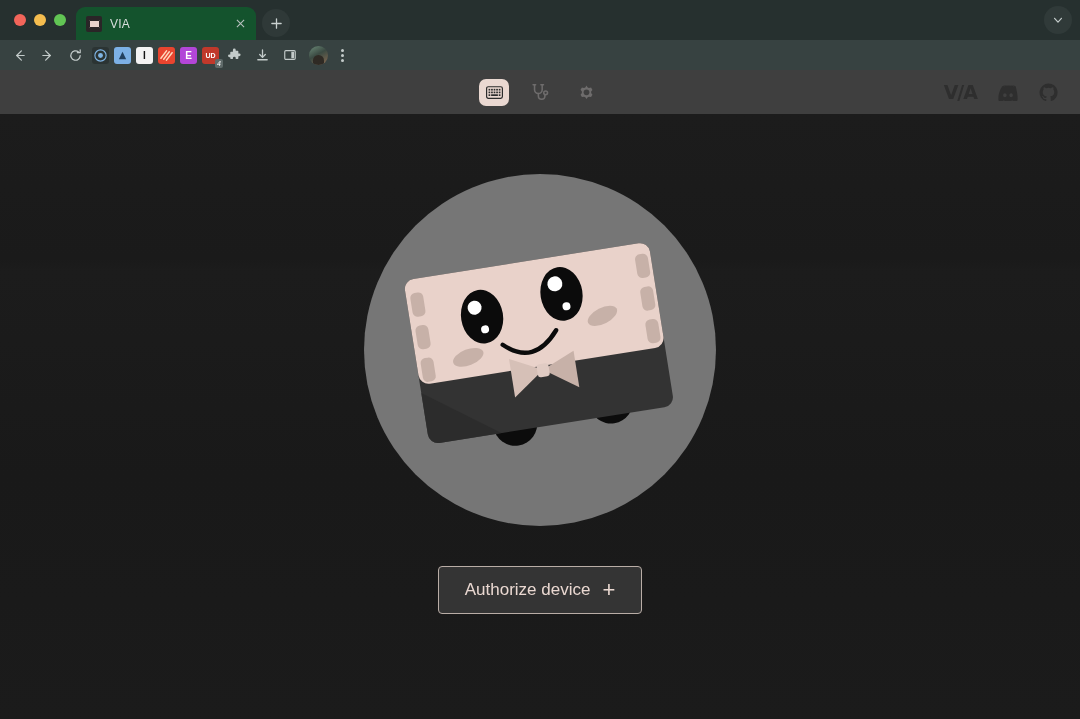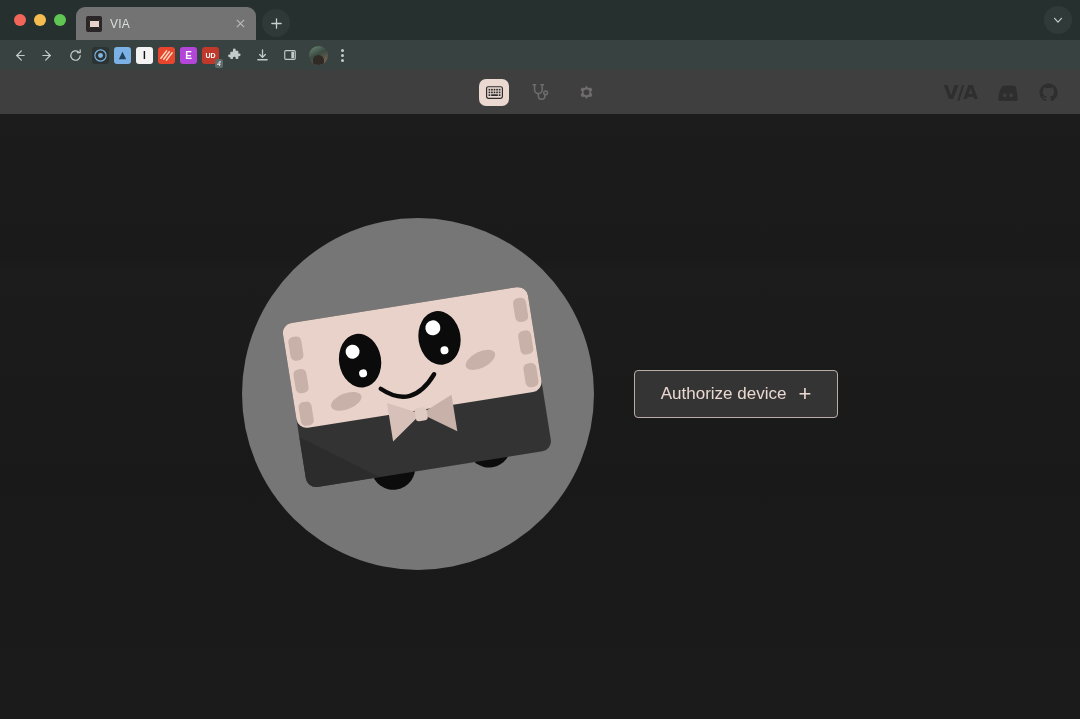--- a/index.html
+++ b/index.html
@@ -23,21 +23,21 @@
     flex: 0 0 40px;
   }
   .traffic { display: flex; align-items: center; gap: 8px; height: 40px; padding: 0 10px 0 4px; }
   .dot { width: 12px; height: 12px; border-radius: 50%; }
   .dot.red { background: #f2655a; }
   .dot.yellow { background: #f5bd4f; }
   .dot.green { background: #61c554; }
 
   .tab {
     width: 180px; height: 33px;
-    background: #737373;
+    background: #14532d;
     border-radius: 9px 9px 0 0;
     display: flex; align-items: center;
     padding: 0 8px 0 10px;
     gap: 8px;
     position: relative;
   }
   .tab-favicon {
     width: 16px; height: 16px; border-radius: 2px;
     background: #2a2527;
     position: relative; flex: 0 0 16px;
@@ -135,21 +135,21 @@
     position: absolute; right: 22px; top: 0; height: 44px;
     display: flex; align-items: center; gap: 20px;
   }
   .brand-logo {
     color: #2e2e2e; font-size: 19px; font-weight: 700;
     letter-spacing: -1px; font-family: "DejaVu Sans", sans-serif;
   }
   .brand-icon { color: #2e2e2e; display: flex; align-items: center; }
 
   .content {
-    flex: 1; display: flex; flex-direction: row;
+    flex: 1; display: flex; flex-direction: column;
     align-items: center; justify-content: center;
     gap: 40px; padding-bottom: 46px;
     background:
       linear-gradient(180deg, #1c1c1c 0%, #1a1a1a 24%, #1c1c1c 26%, #191919 60%, #1b1b1b 100%);
   }
 
   .mascot-wrap { width: 352px; height: 352px; position: relative; }
   .mascot-circle {
     position: absolute; inset: 0;
     border-radius: 50%; background: #767676;

